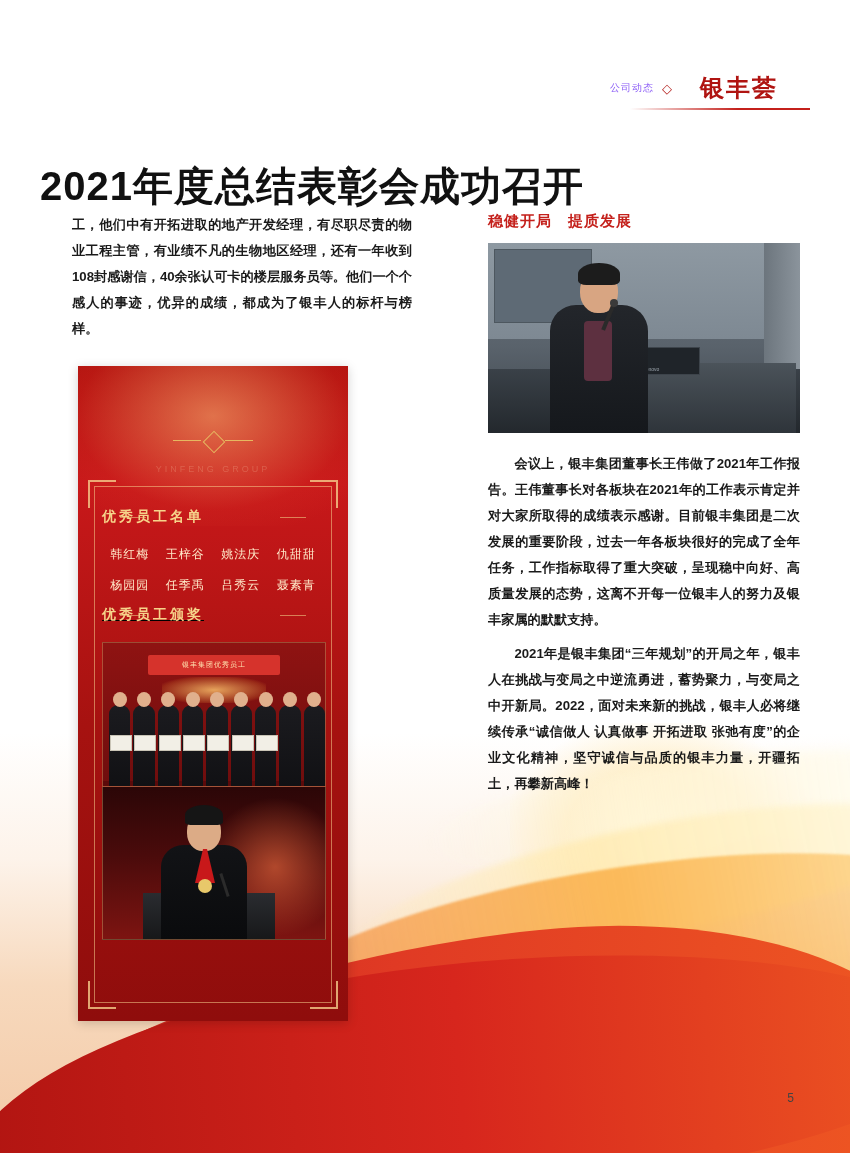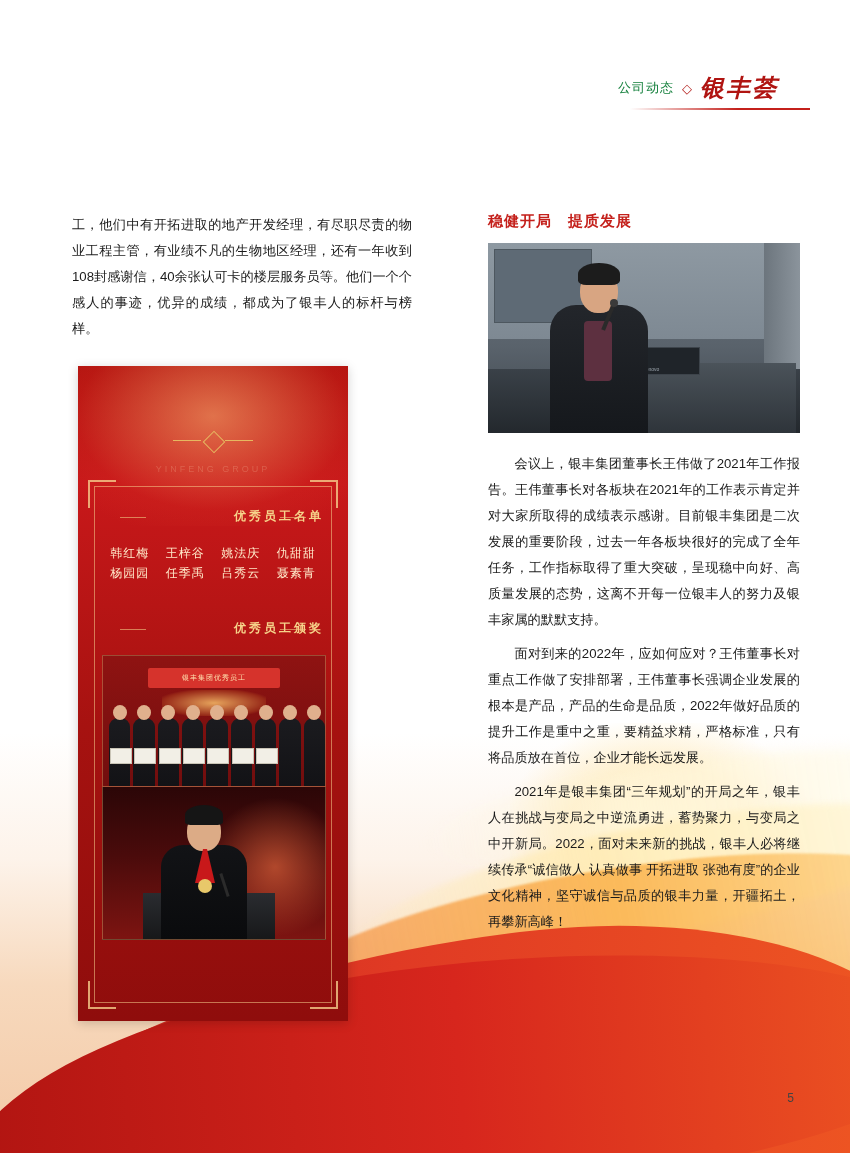--- a/index.html
+++ b/index.html
@@ -87,35 +87,35 @@
   }
   .masthead {
     position: absolute;
     right: 72px;
     top: 72px;
     display: flex;
     align-items: center;
     gap: 8px;
   }
   .masthead-label {
-    font-size: 13px;
-    color: #15803d;
+    font-size: 10px;
+    color: #8b5cf6;
     letter-spacing: 1px;
   }
   .masthead-mark {
     font-size: 13px;
     color: #b01411;
   }
   .masthead-logo {
     font-family: "Liberation Serif", serif;
     font-size: 24px;
     font-weight: bold;
-    font-style: italic;
     color: #b01411;
     letter-spacing: 2px;
+    margin-left: 20px;
   }
   .masthead-rule {
     position: absolute;
     right: 40px;
     top: 108px;
     width: 180px;
     height: 2px;
     background: linear-gradient(90deg, rgba(200,30,25,0) 0%, #c4201b 60%, #c4201b 100%);
   }
 
@@ -144,20 +144,21 @@
     width: 312px;
     margin-left: 20px;
   }
 
   p.body-text {
     margin: 0 0 8px 0;
     font-size: 13.2px;
     line-height: 26px;
     color: #1a1a1a;
     text-align: justify;
+    font-weight: bold;
   }
   p.indent {
     text-indent: 2em;
   }
 
   .subhead {
     font-size: 15px;
     font-weight: bold;
     color: #c4201b;
     margin-bottom: 12px;
@@ -306,23 +307,23 @@
     position: absolute;
     width: 26px; height: 26px;
     border: 2px solid rgba(245,205,140,0.8);
   }
   .corner.tl { left: 10px; top: 114px; border-right: none; border-bottom: none; }
   .corner.tr { right: 10px; top: 114px; border-left: none; border-bottom: none; }
   .corner.bl { left: 10px; bottom: 12px; border-right: none; border-top: none; }
   .corner.br { right: 10px; bottom: 12px; border-left: none; border-top: none; }
 
   .sec-title {
-    text-align: right;
+    text-align: left;
     font-family: "Liberation Serif", serif;
-    font-size: 12px;
+    font-size: 14px;
     font-weight: bold;
     letter-spacing: 3px;
     color: #f6d38a;
   }
   .sec-title-wrap {
     position: relative;
     padding: 10px 0;
   }
   .sec-title-wrap:before, .sec-title-wrap:after {
     content: "";
@@ -335,34 +336,35 @@
   .sec-title-wrap:after { right: 18px; }
 
   .names-block {
     position: absolute;
     left: 24px; right: 24px;
     top: 132px;
   }
   .names-grid {
     display: grid;
     grid-template-columns: repeat(4, 1fr);
-    row-gap: 3px;
+    row-gap: 14px;
     margin-top: 10px;
   }
   .name-cell {
     text-align: center;
     font-size: 12px;
     color: #ffe9c9;
     letter-spacing: 1px;
   }
 
   .award-block {
     position: absolute;
     left: 24px; right: 24px;
-    top: 244px;
+    top: 230px;
+    text-decoration: underline;
   }
   .photo-award {
     position: relative;
     width: 100%;
     height: 150px;
     margin-top: 8px;
     overflow: hidden;
     background: linear-gradient(180deg, #8f1312 0%, #6d0d0d 100%);
     border: 1px solid rgba(240,200,130,0.35);
   }
@@ -506,20 +508,21 @@
 
 <div class="page">
 
   <div class="masthead">
     <span class="masthead-label">公司动态</span>
     <span class="masthead-mark">◇</span>
     <span class="masthead-logo">银丰荟</span>
   </div>
   <div class="masthead-rule"></div>
 
+  <h1 class="headline">2021年度总结表彰会成功召开</h1>
 
   <div class="col-left">
     <p class="body-text">工，他们中有开拓进取的地产开发经理，有尽职尽责的物业工程主管，有业绩不凡的生物地区经理，还有一年收到108封感谢信，40余张认可卡的楼层服务员等。他们一个个感人的事迹，优异的成绩，都成为了银丰人的标杆与榜样。</p>
 
     <div class="poster">
       <div class="poster-glow"></div>
       <div class="poster-ornament">
           <span></span>
         </div>
       <div class="poster-ghost">YINFENG GROUP</div>
@@ -598,18 +601,17 @@
       </div>
       <div class="ps-body"></div>
       <div class="ps-shirt"></div>
       <div class="ps-head"></div>
       <div class="ps-hair"></div>
       <div class="ps-mic"></div>
       <div class="ps-mic-head"></div>
     </div>
 
     <p class="body-text indent">会议上，银丰集团董事长王伟做了2021年工作报告。王伟董事长对各板块在2021年的工作表示肯定并对大家所取得的成绩表示感谢。目前银丰集团是二次发展的重要阶段，过去一年各板块很好的完成了全年任务，工作指标取得了重大突破，呈现稳中向好、高质量发展的态势，这离不开每一位银丰人的努力及银丰家属的默默支持。</p>
-    <p class="body-text indent">面对到来的2022年，应如何应对？王伟董事长对重点工作做了安排部署，王伟董事长强调企业发展的根本是产品，产品的生命是品质，2022年做好品质的提升工作是重中之重，要精益求精，严格标准，只有将品质放在首位，企业才能长远发展。</p>
     <p class="body-text indent">2021年是银丰集团“三年规划”的开局之年，银丰人在挑战与变局之中逆流勇进，蓄势聚力，与变局之中开新局。2022，面对未来新的挑战，银丰人必将继续传承“诚信做人 认真做事 开拓进取 张弛有度”的企业文化精神，坚守诚信与品质的银丰力量，开疆拓土，再攀新高峰！</p>
   </div>
 
   <div class="page-number">5</div>
 </div>
 
 </body></html>

